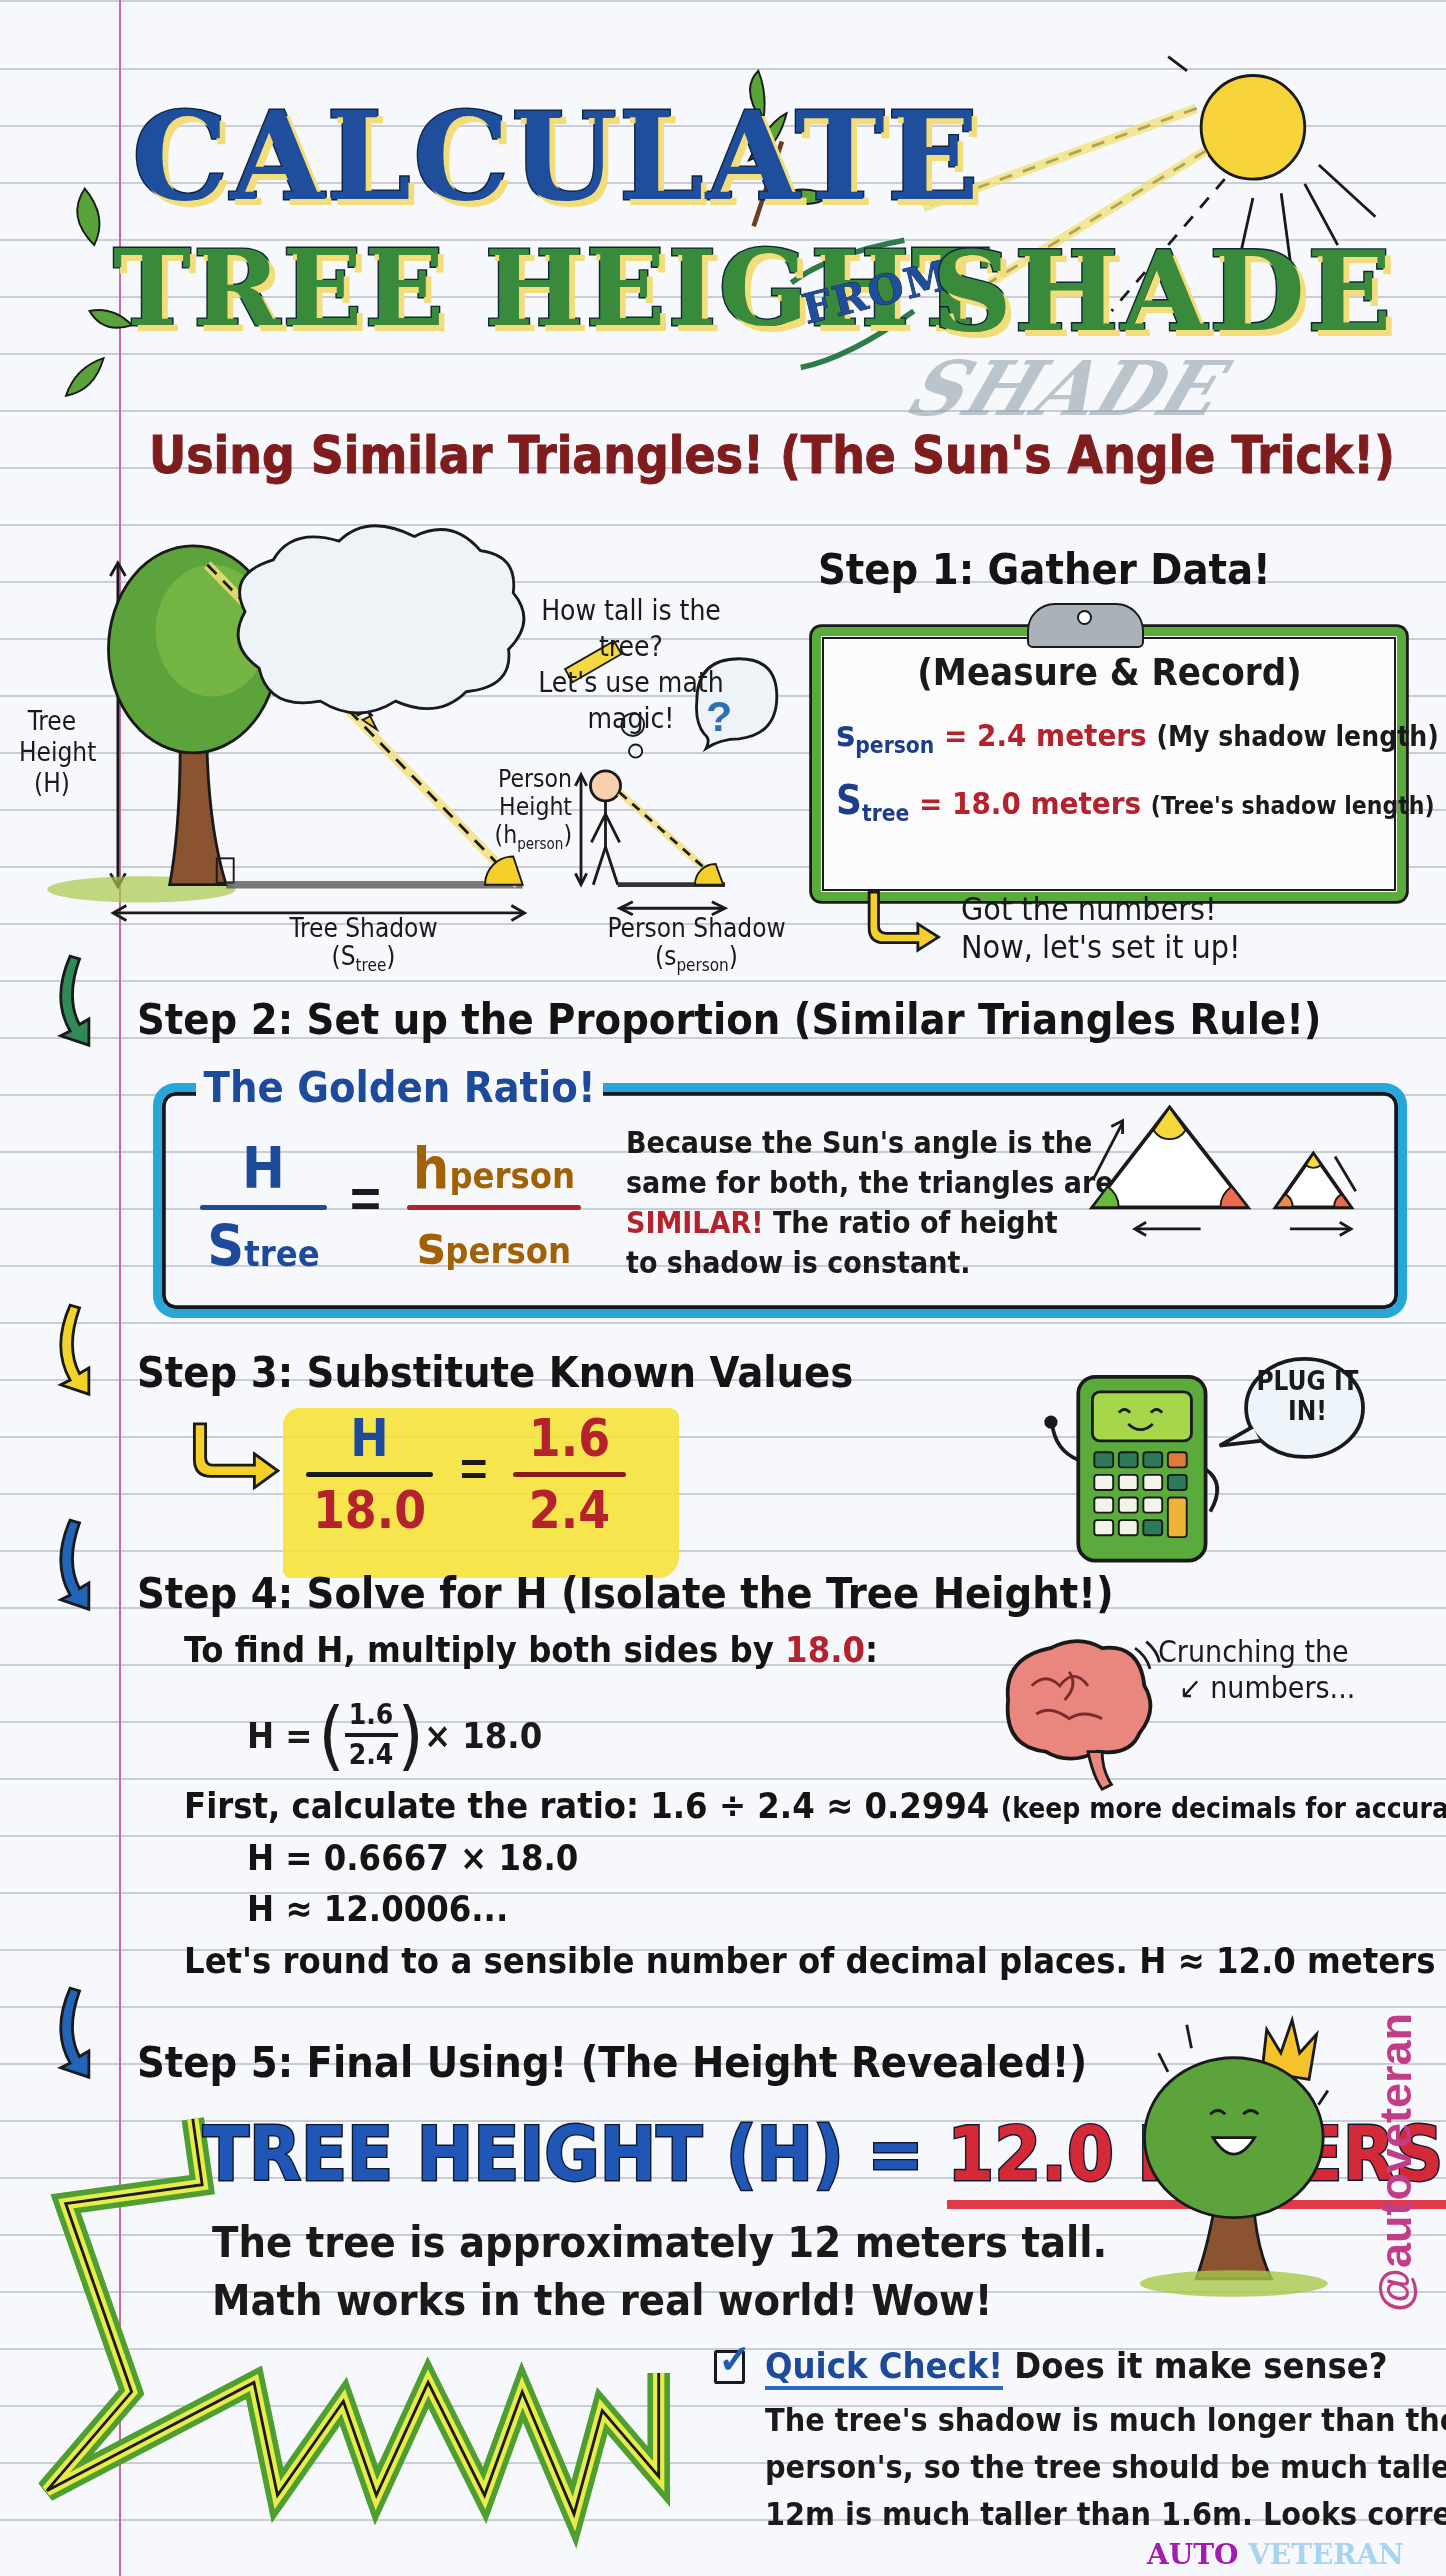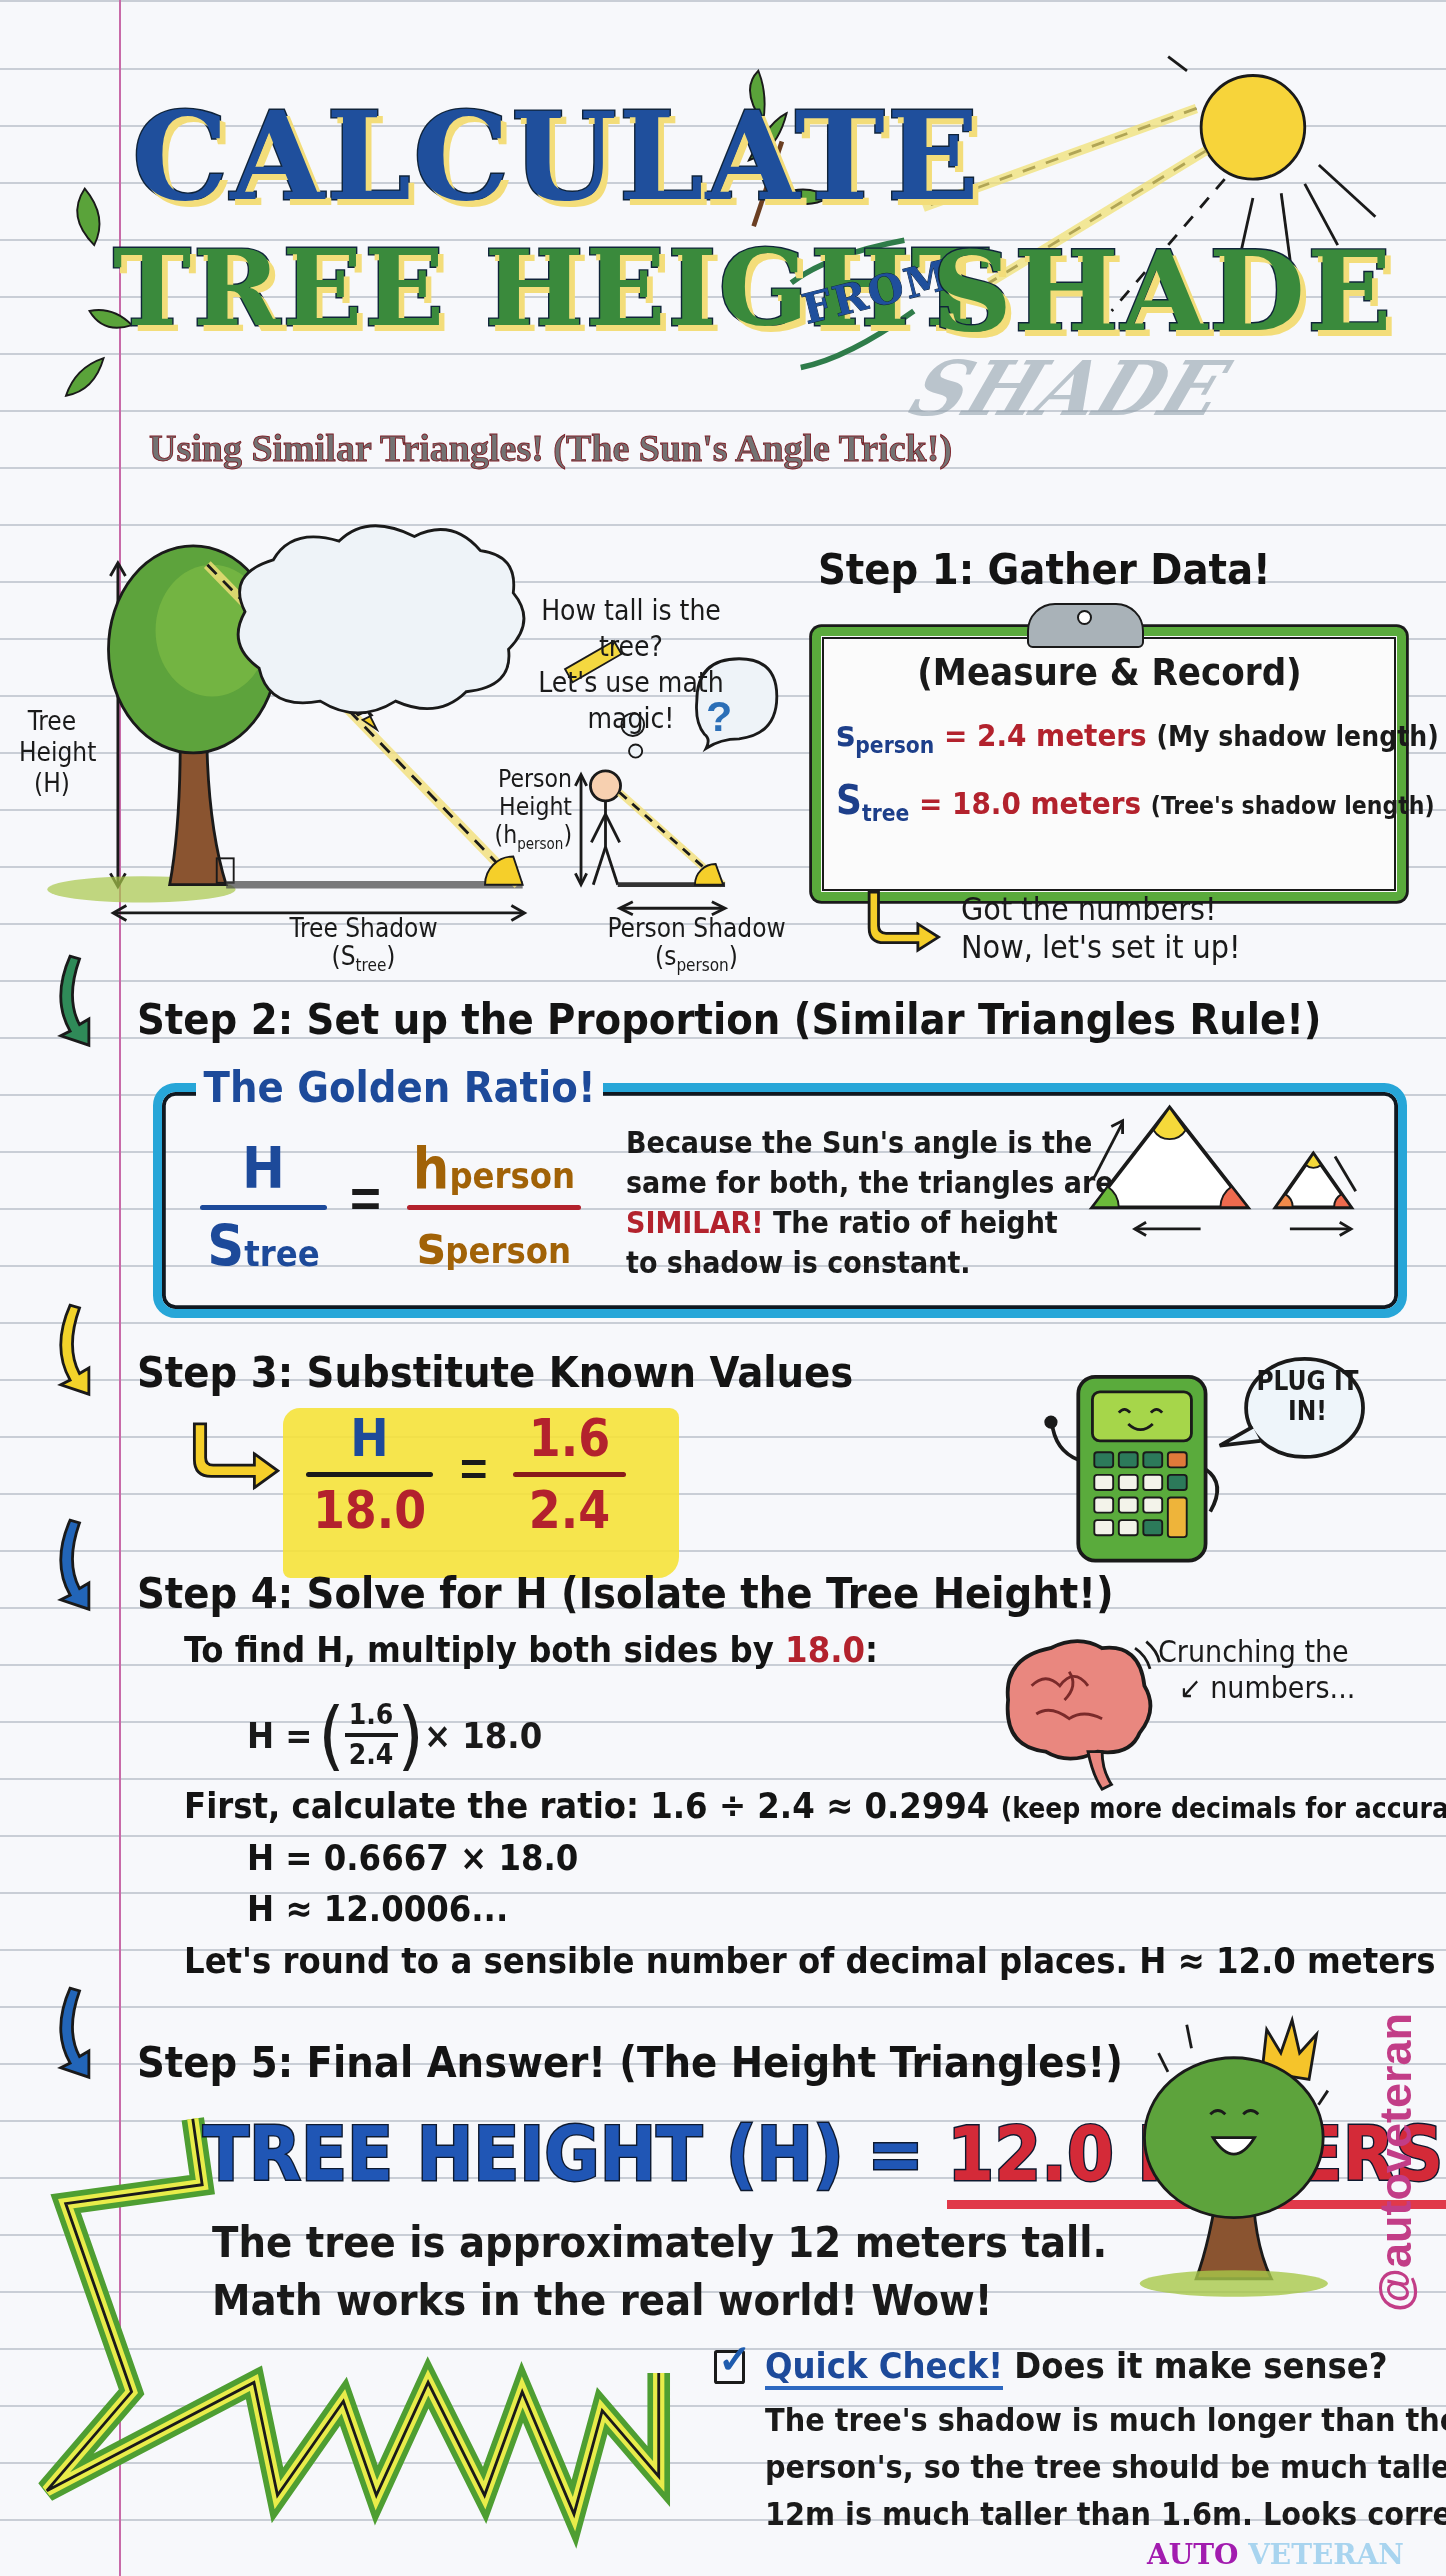--- a/index.html
+++ b/index.html
@@ -14,21 +14,21 @@
   .margin-line { position:absolute; left:119px; top:0; width:1.9px; height:2576px; background:#c86aa8; }
   .abs { position:absolute; }
   .hand { font-family:"DejaVu Sans", sans-serif; font-stretch:condensed; }
   .title-word {
     position:absolute; font-family:"DejaVu Serif", serif; font-weight:bold; letter-spacing:1.9px;
     -webkit-text-stroke:2.8px #10243a; paint-order:stroke fill;
     text-shadow: 5.7px 5.7px 0 #f3dd7a;
   }
   .t-blue { color:#1f4f9c; }
   .t-green { color:#3a8a3c; }
-  .subtitle { color:#737373; font-weight:bold; font-size:38px;font-family:Liberation Serif, serif; -webkit-text-stroke:0.9px #7a1a22; }
+  .subtitle { color:#7f1d1d; font-weight:bold; font-size:51px; -webkit-text-stroke:0.9px #7a1a22; }
   .step-h { font-size:43px; font-weight:bold; color:#141414; white-space:nowrap; }
   .body-t { font-size:36px; font-weight:bold; color:#141414; white-space:nowrap; }
   .red { color:#b3222d; }
   .blue { color:#1d3f8a; }
   .clip-box {
     position:absolute; left:812px; top:627px; width:576px; height:256px;
     border:9.4px solid #5aaa3c; outline:2.8px solid #1a1a1a; outline-offset:-12.2px; border-radius:9.4px; background:#fbfbfb;
     box-shadow: 0 0 0 2.8px #1a1a1a;
   }
   .clip-top { position:absolute; left:1027px; top:603px; width:113px; height:41px; background:#a9b2b8; border:2.8px solid #1a1a1a; border-radius:28px 28px 5.7px 5.7px; }
@@ -329,21 +329,21 @@
 <div class="abs hand body-t" style="left:184px;top:1785px;">
   <span>First, calculate the ratio: 1.6 ÷ 2.4 ≈ 0.2994</span> <span style="font-size:28px;">(keep more decimals for accuracy!)</span>
 </div>
 <div class="abs hand body-t" style="left:247px;top:1837px;">H = 0.6667 × 18.0</div>
 <div class="abs hand body-t" style="left:247px;top:1888px;">H ≈ 12.0006...</div>
 <div class="abs hand body-t" style="left:184px;top:1940px;">Let's round to a sensible number of decimal places. H ≈ 12.0 meters</div>
 
 <svg class="abs" style="left:42px;top:1983px;" width="75" height="104" viewBox="0 0 80 110">
   <path d="M30 5 Q10 50 30 85 L20 90 L50 100 L50 72 L40 78 Q25 50 40 8 Z" fill="#2265b8" stroke="#1a1a1a" stroke-width="3"></path>
 </svg>
-<div class="abs hand step-h" style="left:137px;top:2037px;">Step 5: Final Answer! (The Height Triangles!)</div>
+<div class="abs hand step-h" style="left:137px;top:2037px;">Step 5: Final Using! (The Height Revealed!)</div>
 <svg class="abs" style="left:28px;top:2100px;" width="659" height="433" viewBox="0 0 700 460">
   <g fill="none" stroke-linejoin="miter">
     <polyline points="175,20 185,90 40,110 110,310 20,415 240,300 265,420 335,320 370,420 425,300 485,420 525,310 580,440 610,330 670,400 670,290" stroke="#4e9e32" stroke-width="24"></polyline>
     <polyline points="175,20 185,90 40,110 110,310 20,415 240,300 265,420 335,320 370,420 425,300 485,420 525,310 580,440 610,330 670,400 670,290" stroke="#e8ec4a" stroke-width="12"></polyline>
     <polyline points="175,20 185,90 40,110 110,310 20,415 240,300 265,420 335,320 370,420 425,300 485,420 525,310 580,440 610,330 670,400 670,290" stroke="#1a1a1a" stroke-width="3"></polyline>
   </g>
 </svg>
 <div class="abs hand big-answer" style="left:203px;top:2110px;">
   <span style="color:#2056b5;">TREE HEIGHT (H) =</span>
   <span style="color:#d42a38;border-bottom:9.4px solid #e0394a;padding-bottom:1.9px;">12.0 METERS!</span>

